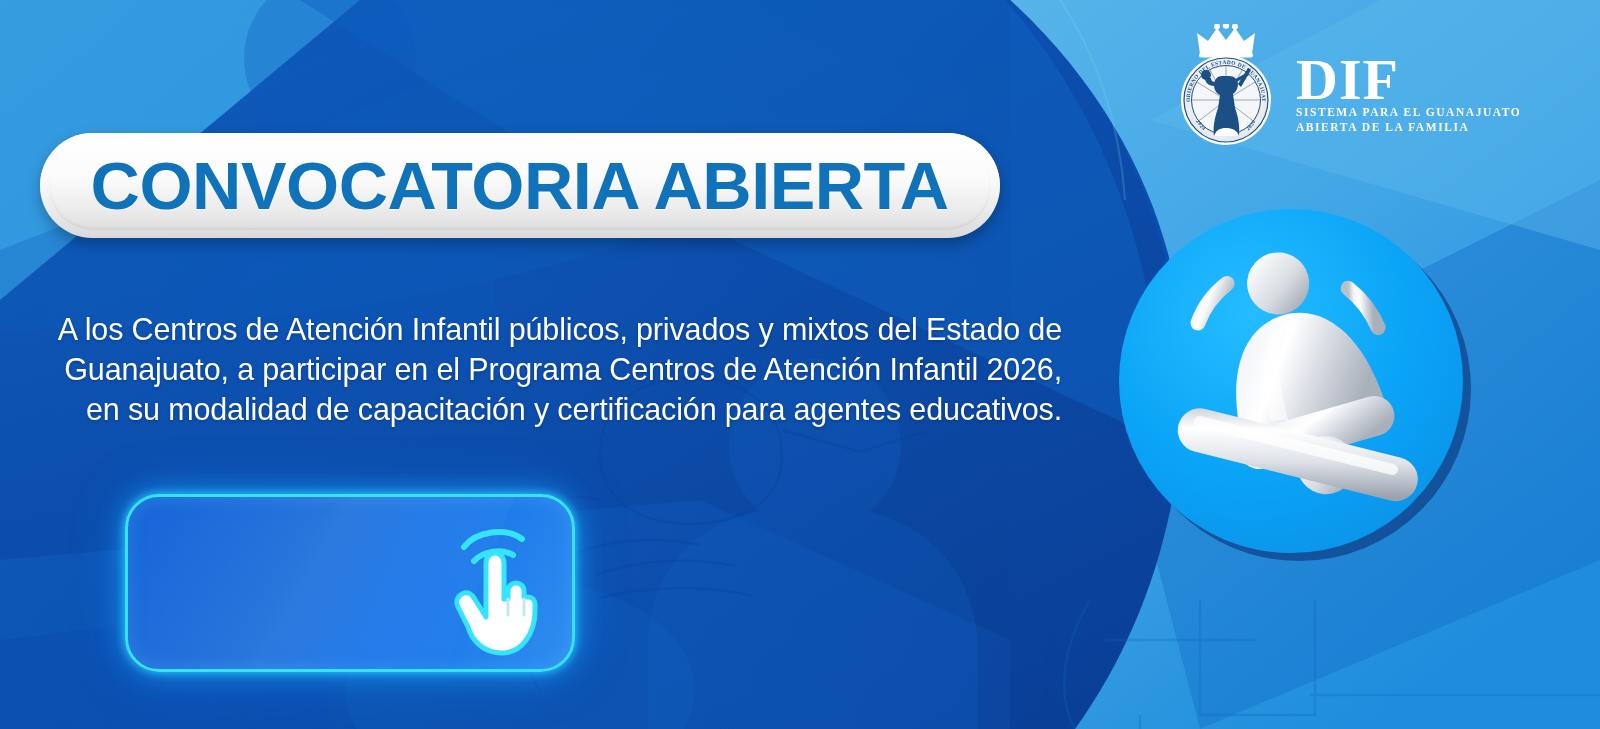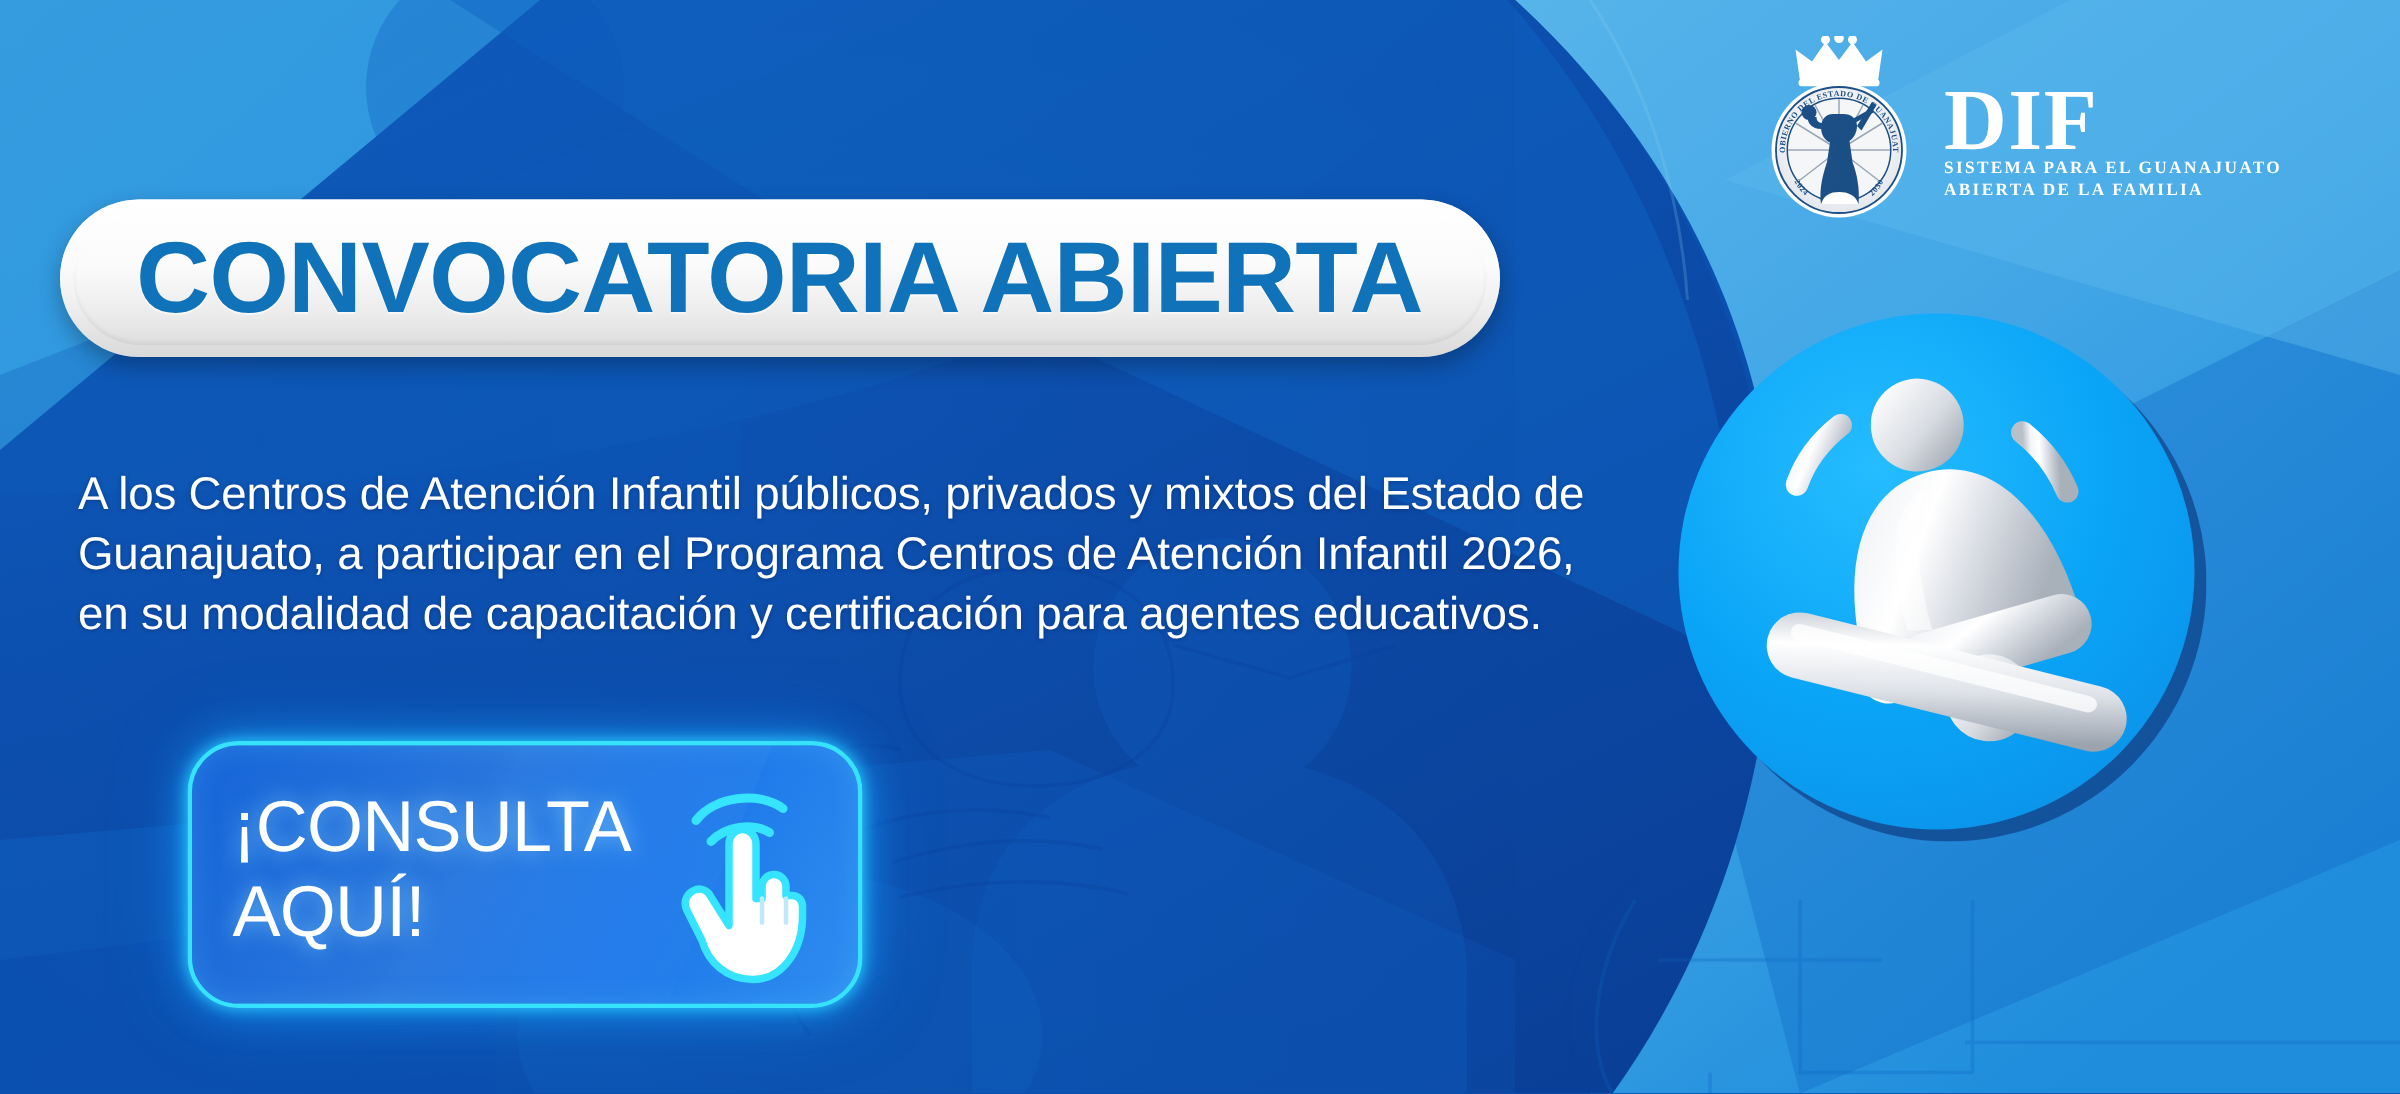--- a/index.html
+++ b/index.html
@@ -65,20 +65,21 @@
   #body-copy{
     position:absolute;left:52px;top:278px;
     width:1010px;
     color:#ffffff;
     font-family:"Liberation Sans", sans-serif;
     font-size:30.5px;
     line-height:40px;
     font-weight:400;
     letter-spacing:-0.15px;
     text-shadow:0 1px 3px rgba(0,20,70,.35);
+    text-align:right;
   }
 
   
   #cta-button{
     position:absolute;left:125px;top:494px;
     width:444px;height:172px;
     border-radius:34px;
     background:linear-gradient(118deg,#1463d8 0%,#0f5fd4 38%,#1a74e8 62%,#2f8ef0 100%);
     border:3px solid #37e2ff;
     box-shadow:
@@ -269,22 +270,20 @@
   </div>
 
   <div id="headline-pill">
     <div id="headline-text">CONVOCATORIA ABIERTA</div>
   </div>
 
   <p id="body-copy">A los Centros de Atención Infantil públicos, privados y mixtos del Estado de Guanajuato, a participar en el Programa Centros de Atención Infantil 2026, en su modalidad de capacitación y certificación para agentes educativos.</p>
 
   <div id="cta-button">
     <div id="cta-sheen"></div>
-    <div id="cta-label">¡CONSULTA
-AQUÍ!</div>
 
     <svg id="hand-icon" viewBox="0 0 126 160" aria-hidden="true">
       <g fill="none" stroke="#36e4ff" stroke-width="6" stroke-linecap="round">
         <path d="M24,44 C36,28 66,24 82,36"></path>
         <path d="M34,58 C43,48 62,45 73,52"></path>
       </g>
       <g>
         <path d="M46,60 C46,54 50,50 55,50 C60,50 64,54 64,60 L64,96
                  L68,96 L68,88 C68,83 72,80 76,80 C80,80 84,83 84,88
                  L84,94 L88,94 C92,94 95,97 95,101 L95,108

